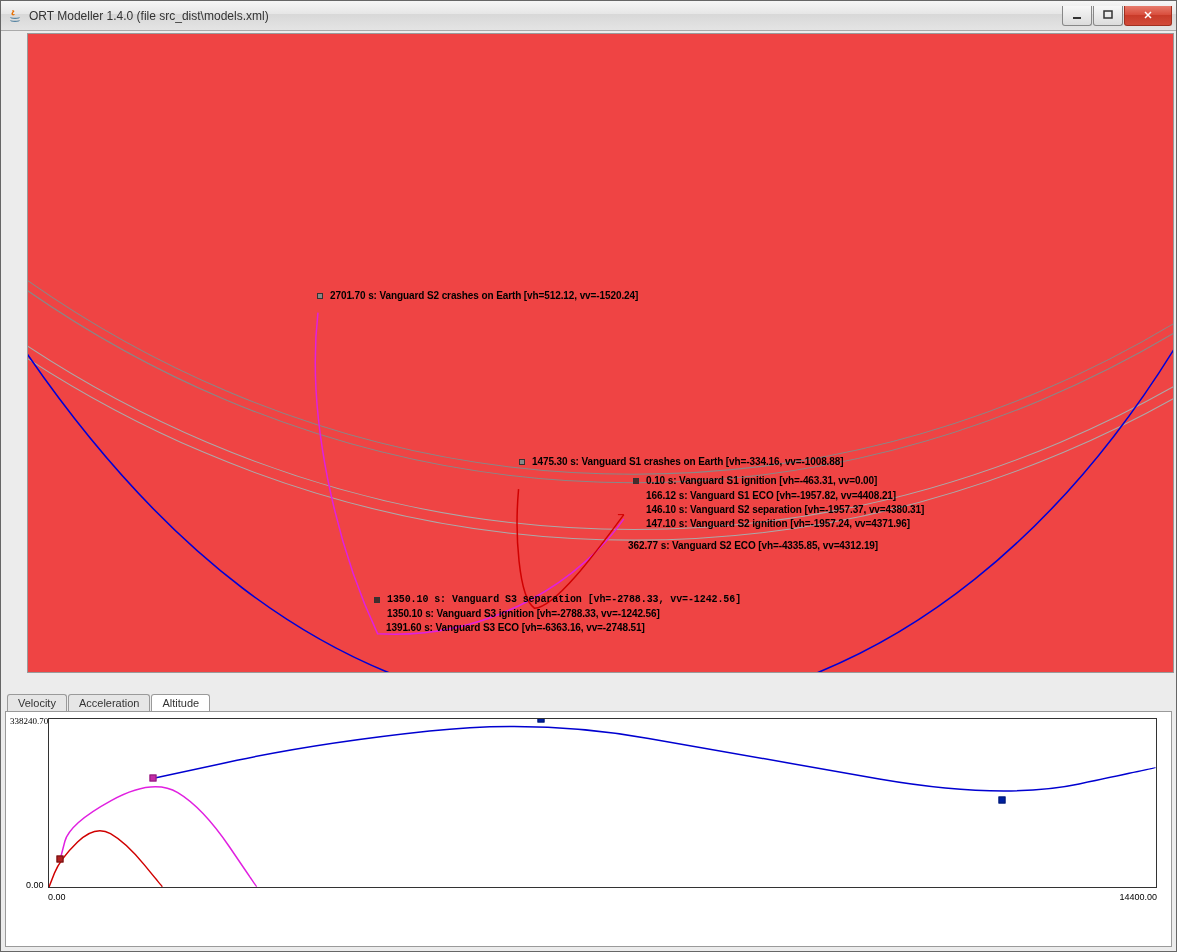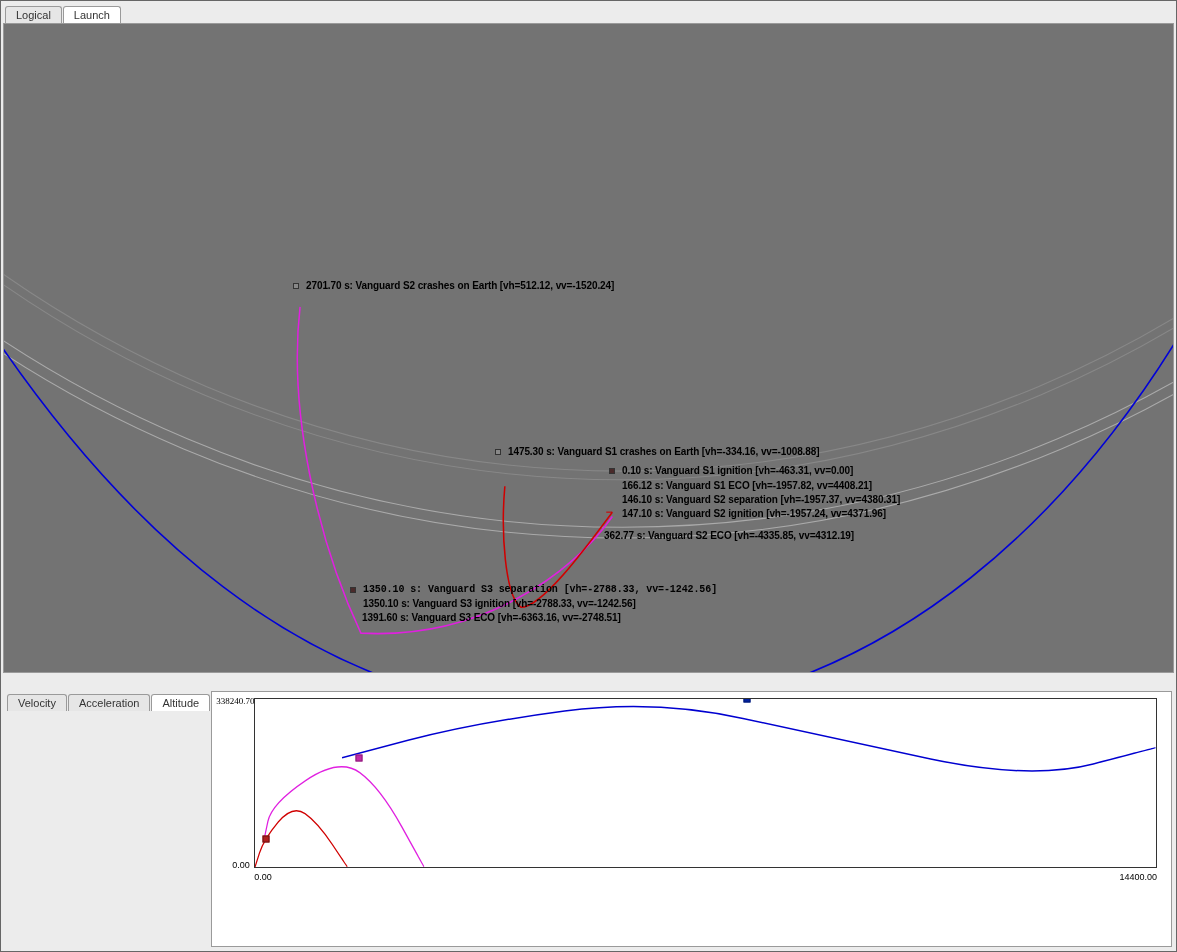--- a/index.html
+++ b/index.html
@@ -85,24 +85,25 @@
     color: #333;
     margin-right: 1px;
     position: relative;
   }
   .tab.active {
     background: #fff;
     z-index: 2;
   }
   .panel {
     flex: 1;
-    background: #737373;
+    background: #ef4444;
     border: 1px solid #9a9a9a;
     position: relative;
     overflow: hidden;
+    margin-left: 24px;
   }
   .trajectory-area {
     width: 100%;
     height: 100%;
   }
   .event-label {
     position: absolute;
     font-size: 10px;
     font-weight: bold;
     font-family: Arial, sans-serif;
@@ -114,21 +115,21 @@
     position: absolute;
     width: 6px; height: 6px;
     border: 1px solid #333;
     background: #888;
     transform: translate(-50%,-50%);
   }
   .event-marker.dark { background: #4a2a2a; }
   .lower-pane {
     background: #ececec;
     padding: 2px;
-    display:flex; flex-direction:row;margin-top:16px;
+    display:flex; flex-direction:column;margin-top:16px;
   }
   .chart-panel {
     flex:1;
     background: #fff;
     border: 1px solid #9a9a9a;
     padding: 6px 10px 4px 6px;
     position: relative;
   }
   .chart-box {
     border: 1px solid #333;
@@ -151,28 +152,50 @@
   }
   .pt.red { background:#b02020; border:1px solid #701010;}
   .pt.magenta { background:#c42aa8; border:1px solid #8a1d78;}
   .pt.blue { background:#0020a0; border:1px solid #001870;}
 </style>
 </head>
 <body>
 
 <div class="window">
 
+  <div class="titlebar">
+    <span class="java-icon">
+      <svg viewBox="0 0 16 16">
+        <path d="M5 2c2 2-2 3 0 5 1 1 3 0 3-1-2 1-3-1-1-2 1-1 0-2-2-2z" fill="#e76f00"></path>
+        <path d="M3 9c0 1 10 1 10 0 0 1-2 2-5 2s-5-1-5-2zm0 3c0 1 10 1 10 0 0 1-2 2-5 2s-5-1-5-2z" fill="#5382a1"></path>
+      </svg>
+    </span>
+    <span class="title">ORT Modeller 1.4.0 (file src_dist\models.xml)</span>
+    <div class="winbtns">
+      <div class="winbtn">
+          <svg width="10" height="10">
+            <rect x="1" y="7" width="8" height="2" fill="#333"></rect>
+          </svg>
+        </div>
+      <div class="winbtn">
+          <svg width="10" height="10">
+            <rect x="1" y="1" width="8" height="7" fill="none" stroke="#333" stroke-width="1.5"></rect>
+          </svg>
+        </div>
+      <div class="winbtn close">
+          <svg width="10" height="10">
+            <path d="M2 2 L8 8 M8 2 L2 8" stroke="#fff" stroke-width="1.5"></path>
+          </svg>
+        </div>
+    </div>
+  </div>
 
 
   <div class="content">
 
-    <div class="tabgroup">
-      <div class="tab">Logical</div>
-      <div class="tab active">Launch</div>
-    </div>
 
     <div class="panel" style="flex: 1 1 auto;">
       <svg class="trajectory-area" viewBox="0 0 1153 600" preserveAspectRatio="none">
 
         <g fill="none" stroke="#777" stroke-width="1">
           <path d="M -200 -900 A 1500 1500 0 0 1 1900 -400" transform="translate(0,0)" stroke="#ccc"></path>
 
           <circle cx="610" cy="-700" r="1114" stroke="#888"></circle>
           <circle cx="610" cy="-700" r="1122" stroke="#888"></circle>
           <circle cx="610" cy="-700" r="1166" stroke="#aaa"></circle>

